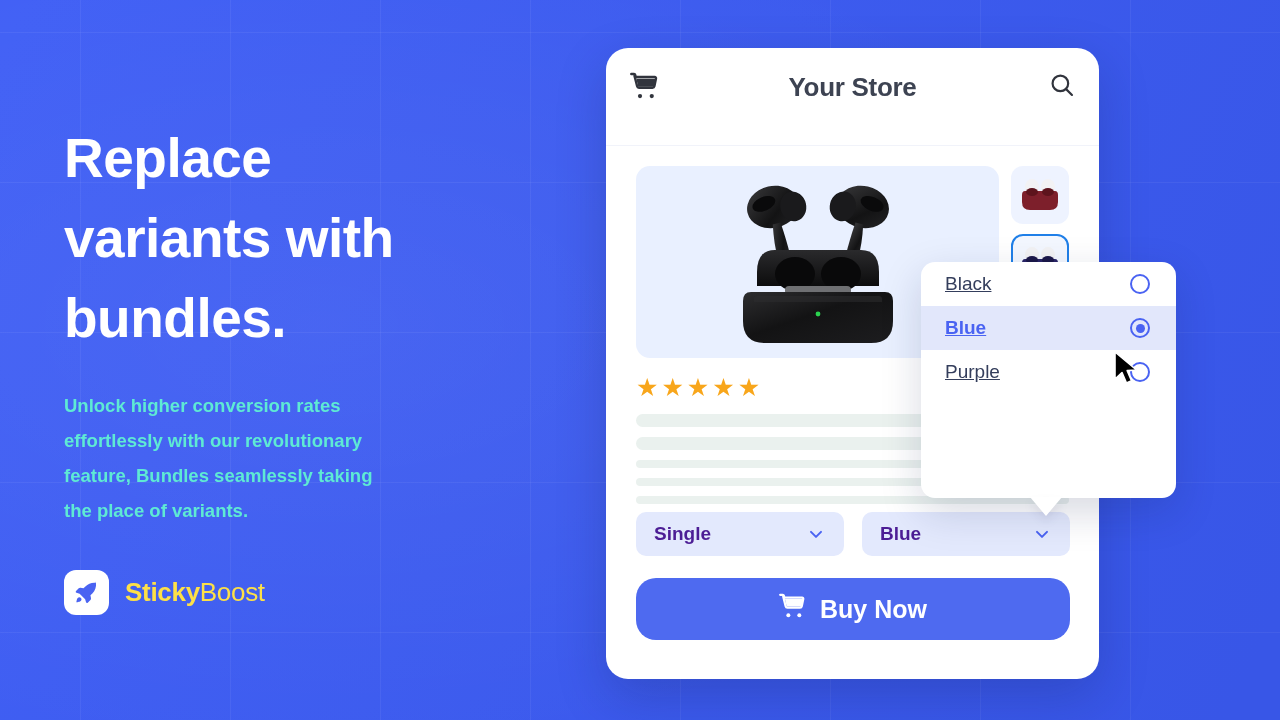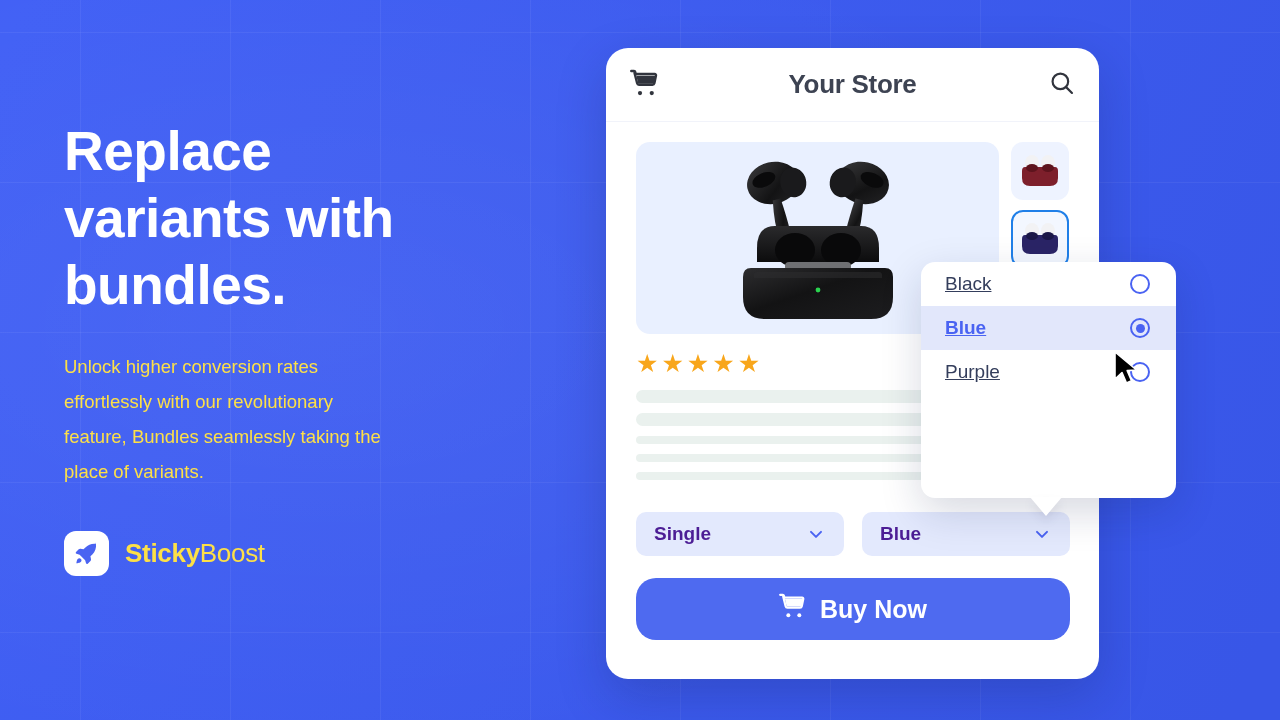--- a/index.html
+++ b/index.html
@@ -27,32 +27,32 @@
     pointer-events:none;
   }
 
   
   #left{
     position:absolute; left:64px; top:118px; width:470px;
   }
   #headline{
     color:#fff;
     font-size:55px;
-    line-height:67px;
+    line-height:80px;
     font-weight:bold;
     letter-spacing:-.5px;
     width:400px;
   }
   #subcopy{
     margin-top:30px;
-    color:#fde047;
+    color:#5eead4;
     font-size:18.5px;
     line-height:35px;
     width:330px;
-    font-weight:400;
+    font-weight:700;
   }
   #brand{
     margin-top:42px;
     display:flex; align-items:center; gap:16px;
   }
   #brand-mark{
     width:45px; height:45px; border-radius:12px;
     background:#ffffff;
     display:flex; align-items:center; justify-content:center;
     flex:0 0 auto;
@@ -67,24 +67,25 @@
   #store-card{
     position:absolute; left:606px; top:48px;
     width:493px; height:631px;
     background:#ffffff;
     border-radius:22px;
     box-shadow:0 18px 50px rgba(16,28,80,.22);
     overflow:visible;
   }
   #store-header{
     height:74px;
-    display:flex; align-items:center; justify-content:space-between;
+    display:flex; justify-content:space-between;
     padding:0 24px;
     border-bottom:1px solid #f1f3fa;
     position:relative;
+    margin-top:24px;
   }
   #store-title{
     position:absolute; left:0; right:0; text-align:center;
     font-size:26px; font-weight:bold; color:#3d4352; letter-spacing:-.3px;
     pointer-events:none;
   }
   .hdr-icon{ position:relative; z-index:2; cursor:pointer; }
 
   #store-body{ padding:20px 30px 0 30px; position:relative; }
 

